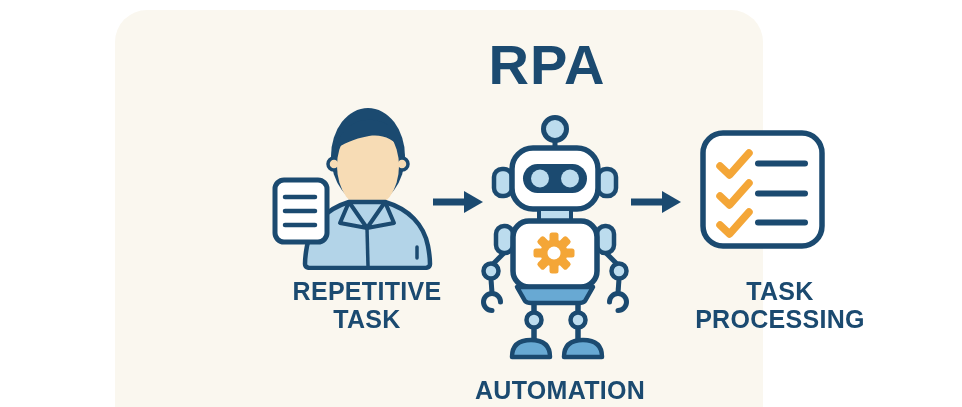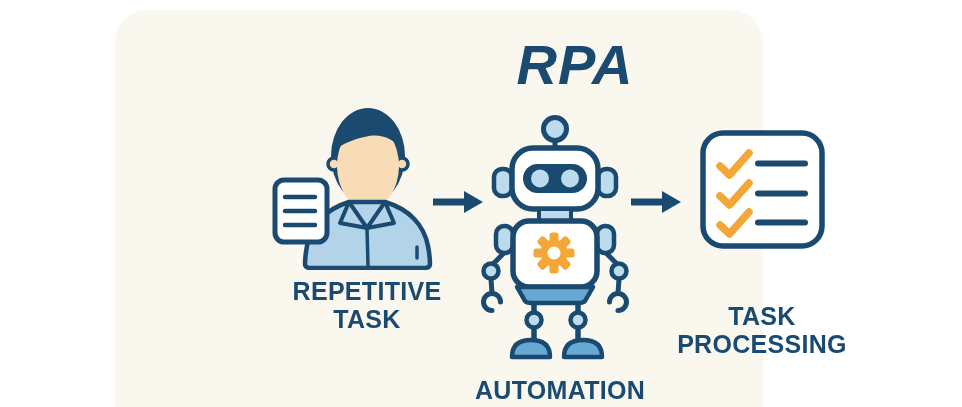--- a/index.html
+++ b/index.html
@@ -17,30 +17,30 @@
     width:962px;height:407px;overflow:hidden;position:relative;
     background:#ffffff;
     font-family:"Liberation Sans","DejaVu Sans",sans-serif;
   }
   .card{
     position:absolute;left:115px;top:10px;width:648px;height:430px;
     background:var(--cream);border-radius:32px;
   }
   .abs{position:absolute;}
   .title{
-    left:360px;top:22px;width:200px;text-align:center;
-    font-size:56px;font-weight:700;letter-spacing:1px;color:var(--navy);font-style:italic;
+    left:332px;top:22px;width:200px;text-align:center;
+    font-size:56px;font-weight:700;letter-spacing:1px;color:var(--navy);
   }
   .node-label{
     width:200px;text-align:center;color:var(--navy);
     font-size:25px;font-weight:700;line-height:1.12;letter-spacing:0.3px;
   }
   .lbl-repetitive{left:152px;top:267px;}
   .lbl-automation{left:345px;top:366px;}
-  .lbl-task{left:547px;top:267px;margin-top:25px;}
+  .lbl-task{left:565px;top:267px;}
   svg{display:block;}
 </style>
 </head>
 <body>
 
 <div class="card">
 
   <div class="abs title">RPA</div>
 
   <svg class="abs" style="left:150px;top:88px;" width="185" height="172" viewBox="0 0 185 172">

